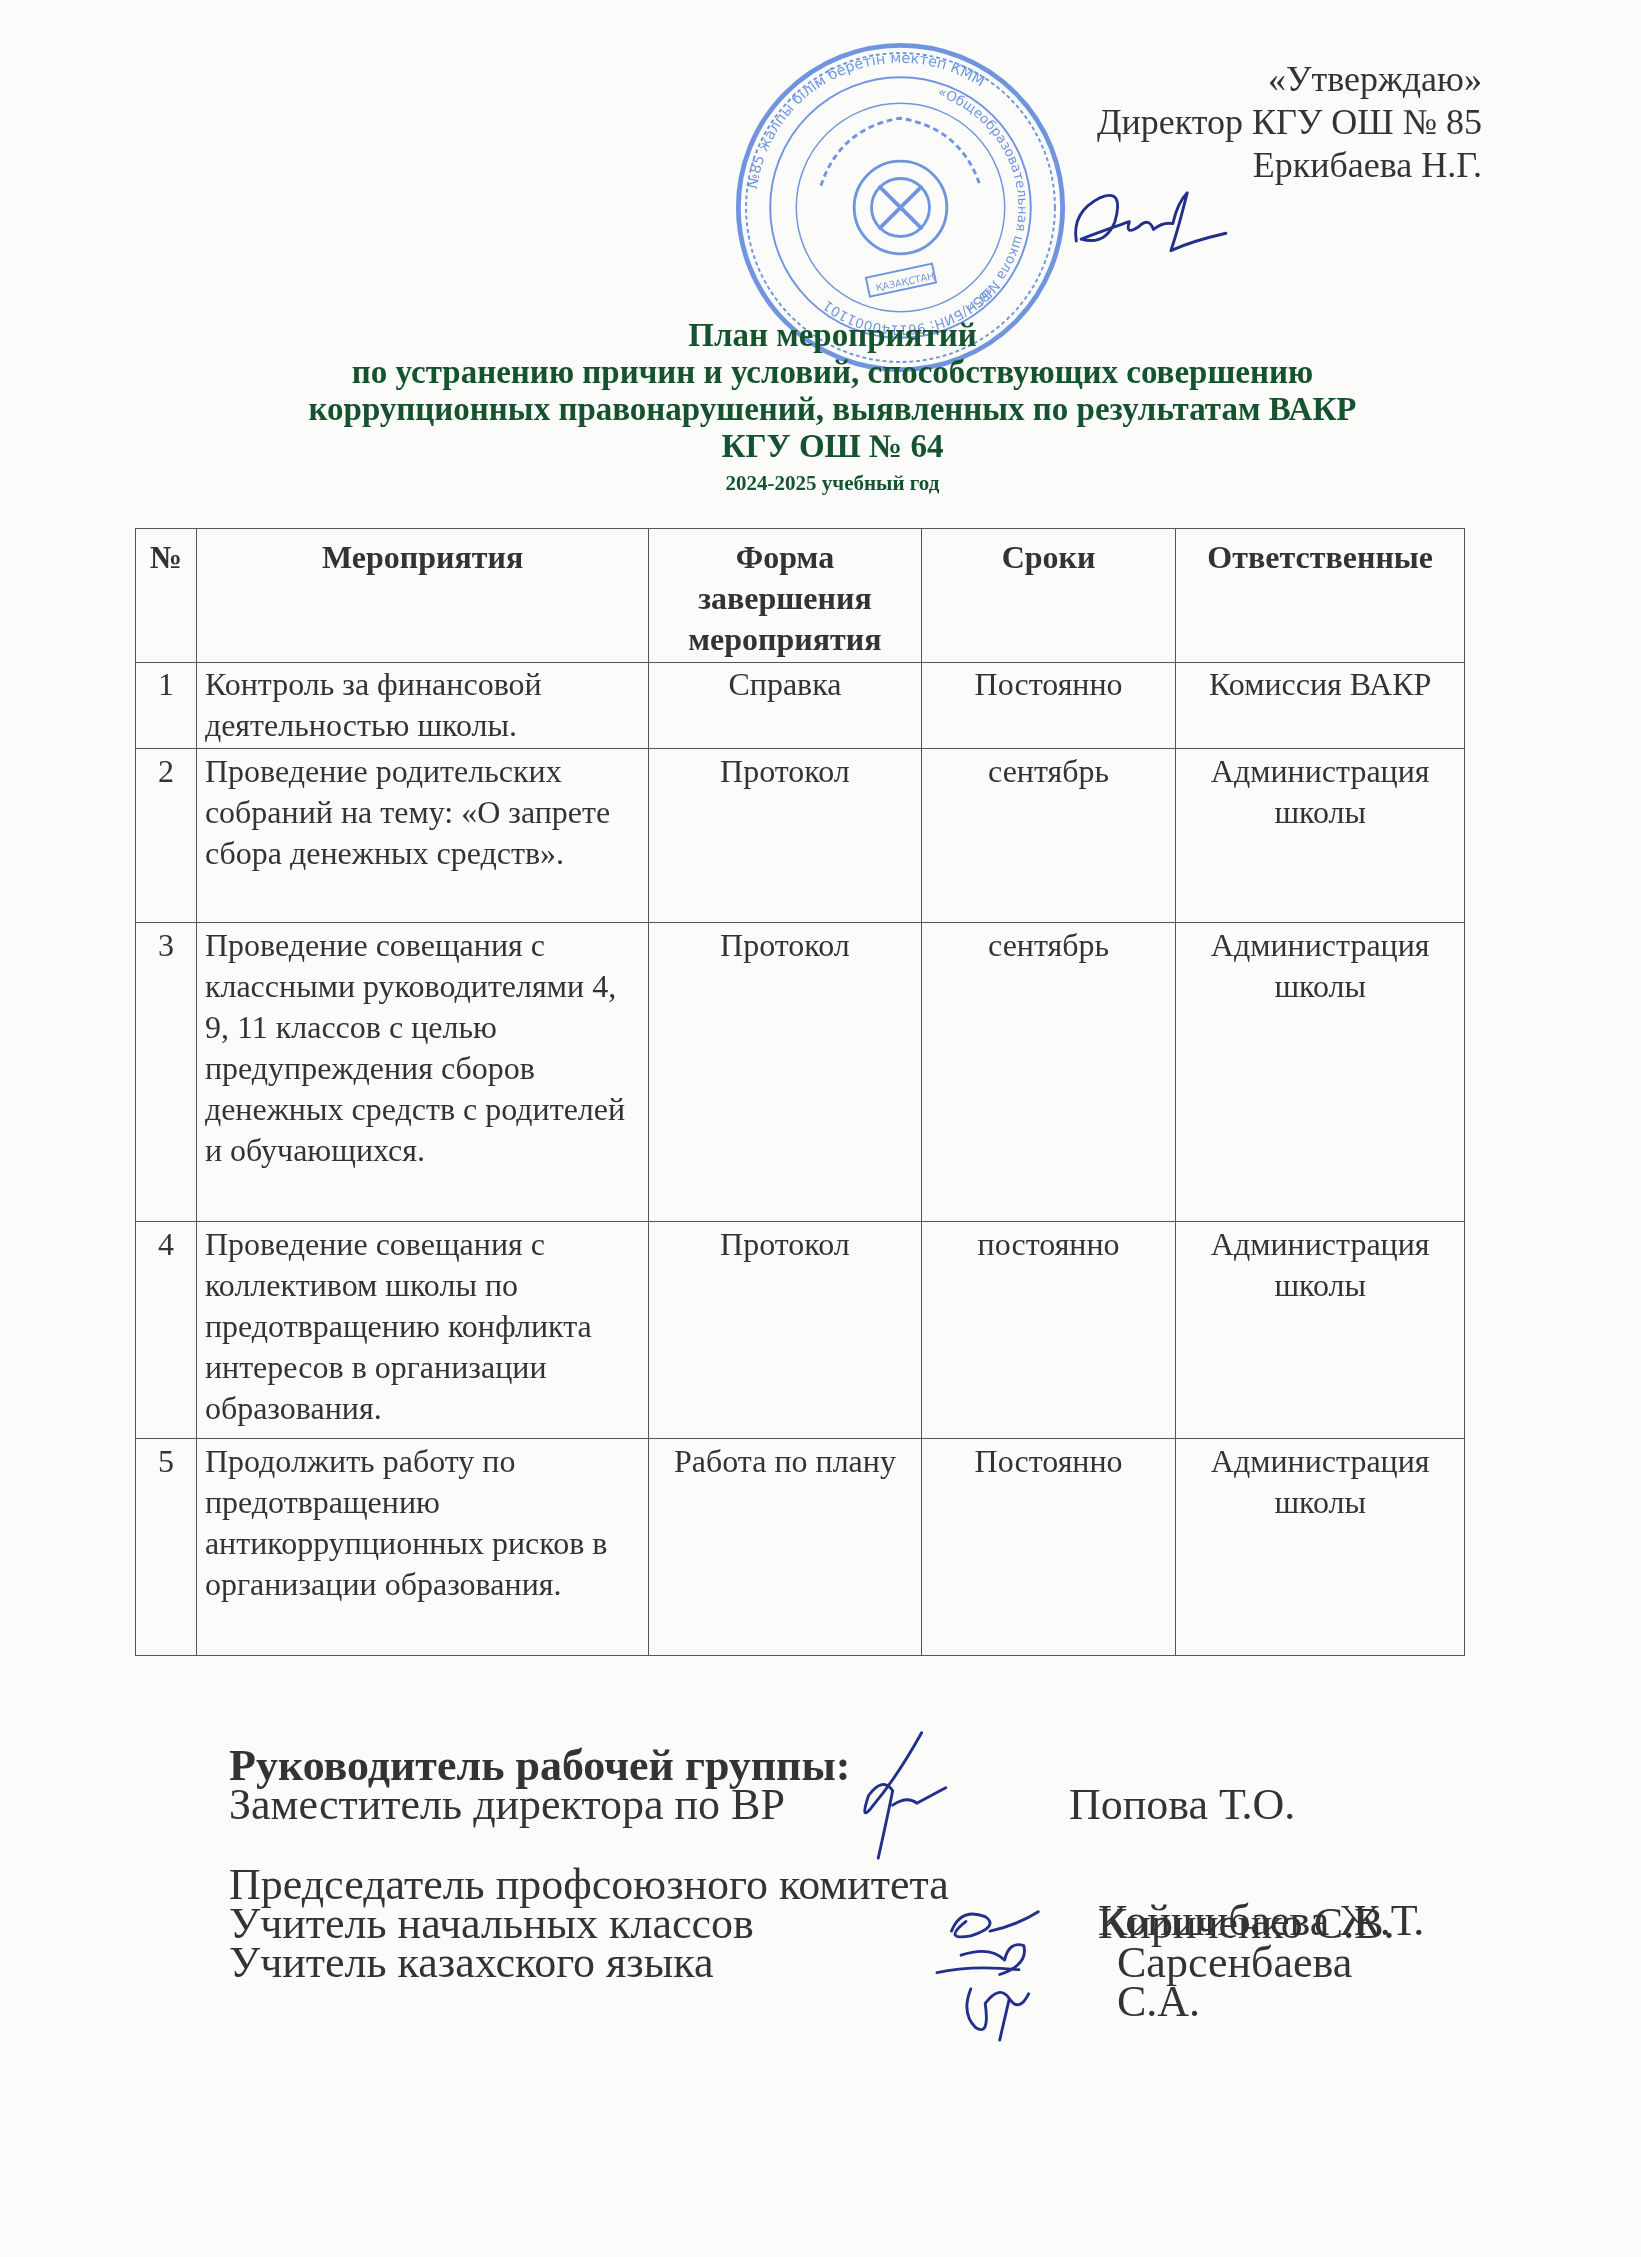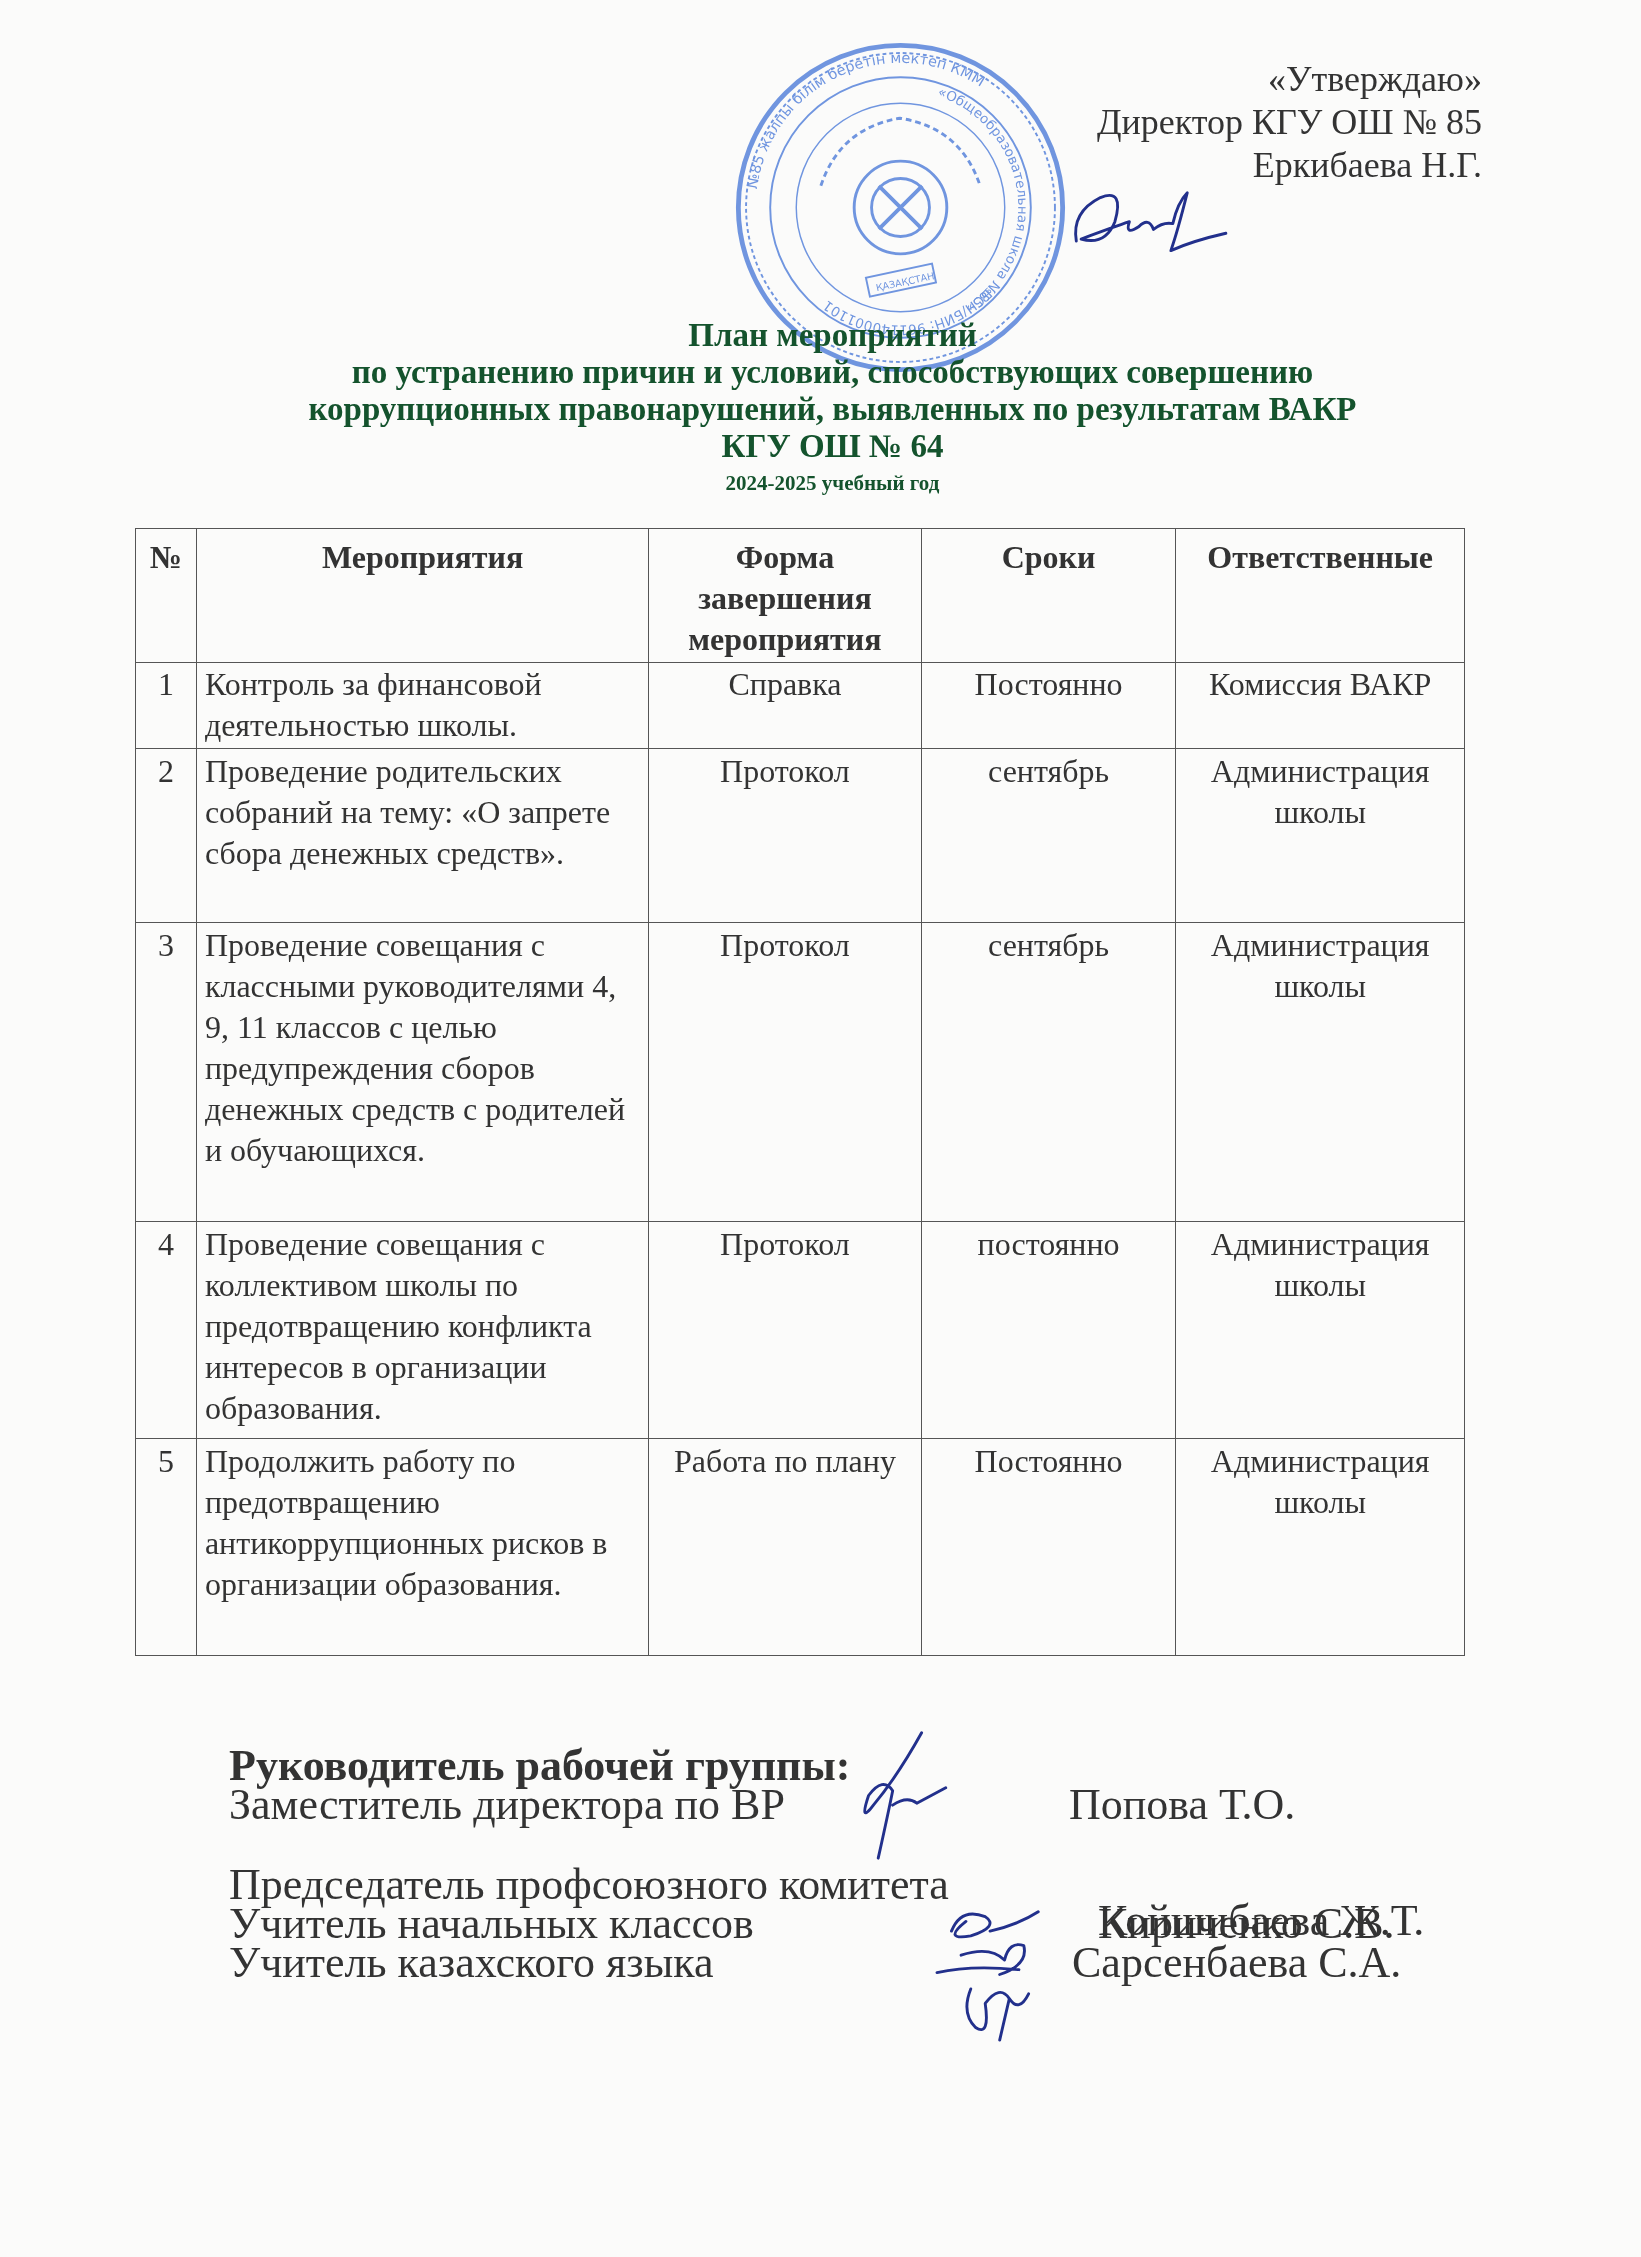--- a/index.html
+++ b/index.html
@@ -142,21 +142,21 @@
   <div class="wg-row">
     <span class="wg-role">Председатель профсоюзного комитета</span>
     <span class="wg-name" style="left:869px;margin-top:36px;">Койшибаева Ж.Т.</span>
   </div>
   <div class="wg-row">
     <span class="wg-role">Учитель начальных классов</span>
     <span class="wg-name" style="left:869px;">Кириченко С.В.</span>
   </div>
   <div class="wg-row">
     <span class="wg-role">Учитель казахского языка</span>
-    <span class="wg-name" style="left:843px;">Сарсенбаева С.А.</span>
+    <span class="wg-name" style="left:888px;">Сарсенбаева С.А.</span>
   </div>
 </div>
 
 <div class="sig" style="left:830px; top:1728px;">
   <svg width="135" height="135" viewBox="0 0 140 140">
     <path d="M95 5 Q70 50 45 80 Q30 100 40 70 Q55 50 65 65 Q60 90 50 135 M65 80 Q80 70 90 78 L120 62"></path>
   </svg>
 </div>
 
 <div class="sig" style="left:932px; top:1907px;">

